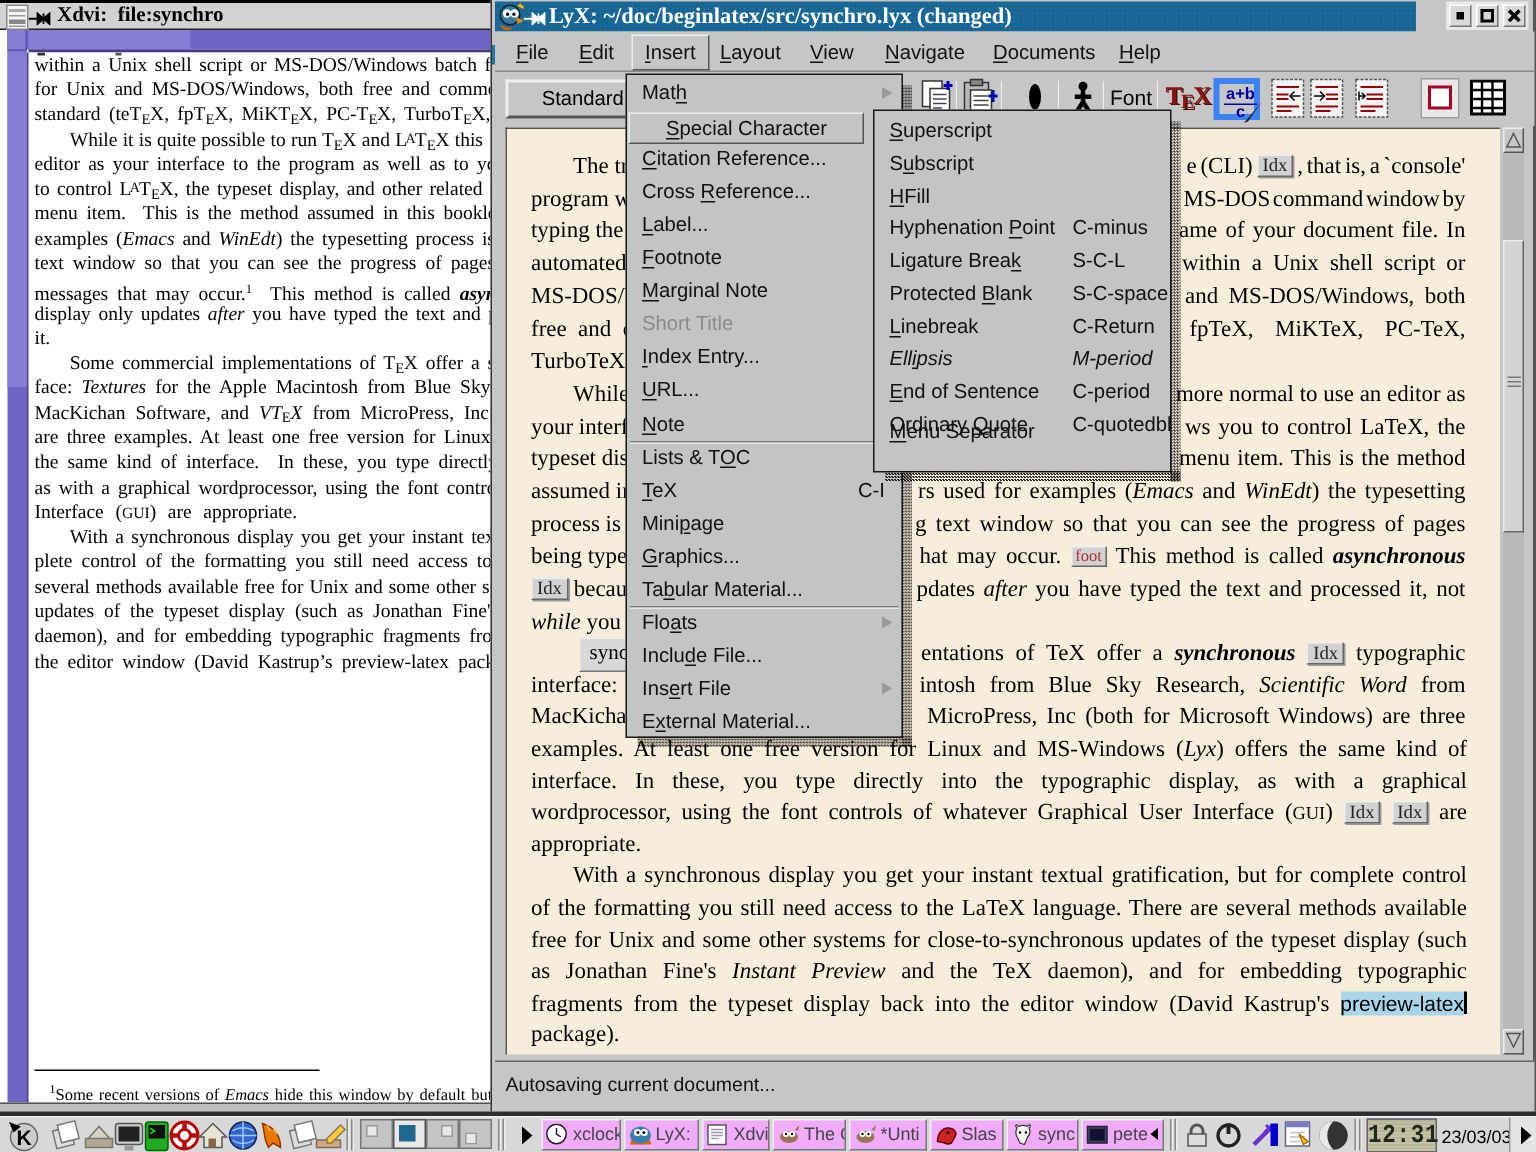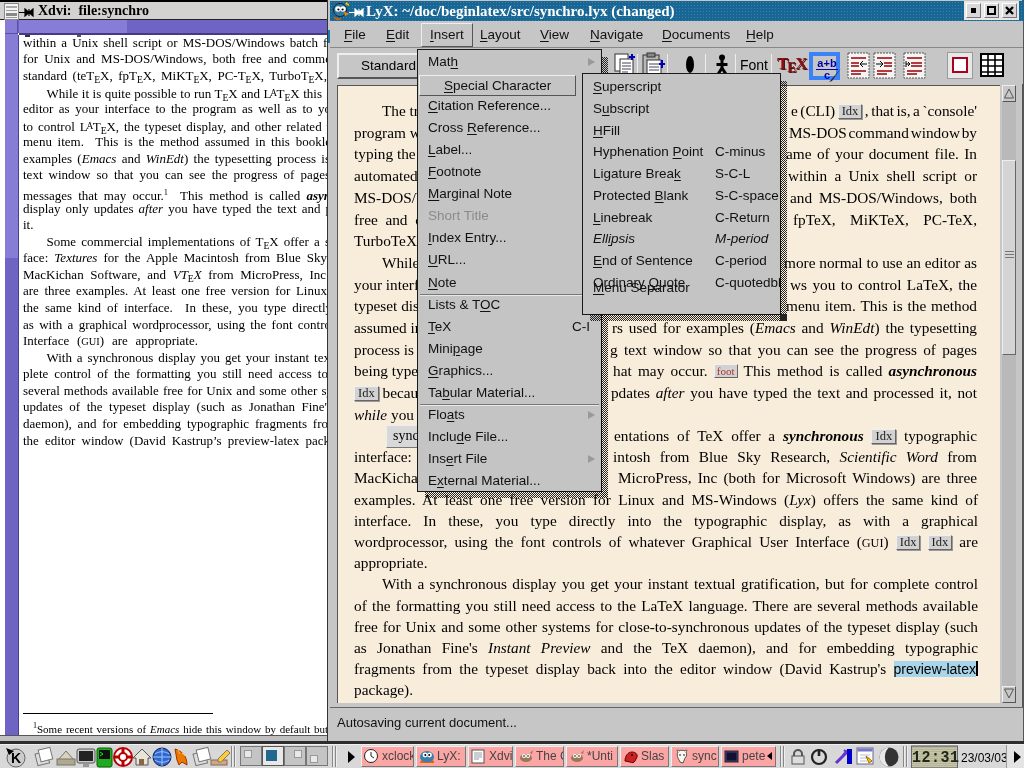--- a/index.html
+++ b/index.html
@@ -16,21 +16,21 @@
  border:1px solid #888;}
 .vband{position:absolute;left:5px;top:20px;width:13px;height:715px;background:#6f63c3;}
 .hband{position:absolute;left:5px;top:20px;width:323px;height:13px;background:#6f63c3;}
 #page{position:absolute;left:18px;top:35px;width:309px;height:700px;background:#fff;overflow:hidden;border-left:1px solid #4a4090;
  font-family:"Liberation Serif",serif;font-size:13px;color:#000;}
 #page .ln{position:absolute;white-space:pre;line-height:16px;height:16px;}
 #xdvi .bot{position:absolute;left:0;top:735px;width:333px;height:8px;background:#c0c0c0;border-top:1px solid #555;}
 
 #lyx{position:absolute;left:327px;top:0;width:697px;height:744px;background:#c6c6c6;
  border-left:1px solid #333;border-right:2px solid #555;border-bottom:2px solid #555;}
-#lyx .title{position:absolute;left:2px;top:1px;width:694px;height:20px;background:#176695;
+#lyx .title{position:absolute;left:2px;top:1px;width:614px;height:20px;background:#176695;
  background-image:radial-gradient(#3a82a4 18%,rgba(0,0,0,0) 22%);background-size:3px 3px;text-decoration:underline;}
 #lyx .title .txt{position:absolute;left:36px;top:0px;color:#fff;font-family:"Liberation Serif",serif;
  font-weight:bold;font-size:15px;line-height:20px;white-space:pre;}
 #btns{position:absolute;right:3px;top:1px;width:55px;height:19px;background:#e8e8e8;}
 #btns b{position:absolute;top:2px;width:15px;height:15px;background:#d8d8d8;
  border:1px solid #fff;border-right-color:#777;border-bottom-color:#777;color:#000;
  font-size:11px;line-height:13px;text-align:center;font-weight:bold;}
 #menubar{position:absolute;left:2px;top:21px;width:693px;height:27px;background:#c6c6c6;
  border-bottom:1px solid #888;font-size:13.5px;color:#111;}
 #menubar span{position:absolute;top:6px;}
@@ -62,21 +62,21 @@
 .msep{position:absolute;left:2px;width:calc(100% - 4px);height:0;border-top:1px solid #777;
  border-bottom:1px solid #e8e8e8;}
 .mhl{border:1px solid #eee;border-right-color:#555;border-bottom-color:#555;line-height:20px;width:157px !important;height:21px !important;padding-left:24px;}
 .arr{position:absolute;right:5px;top:7px;width:0;height:0;border-left:7px solid #9a9a9a;
  border-top:4px solid rgba(0,0,0,0);border-bottom:4px solid rgba(0,0,0,0);}
 .dis{color:#8b8b8b;}
 u{text-decoration-thickness:1px;text-underline-offset:2px;}
 
 #taskbar{position:absolute;left:0;top:741px;width:1024px;height:27px;background:#d8d8d8;
  border-top:3px solid #2e2e2e;box-shadow:inset 0 1px 0 #f0f0f0;}
-.tbtn{position:absolute;top:2px;height:21px;background:#fca5a5;border:1px solid #efefef;
+.tbtn{position:absolute;top:2px;height:21px;background:#f0abfc;border:1px solid #efefef;
  border-right-color:#777;border-bottom-color:#777;font-size:12px;color:#444;
  line-height:19px;padding-left:20px;overflow:hidden;white-space:pre;}
 .ticon{position:absolute;left:2px;top:2px;width:15px;height:15px;}
 </style></head>
 <body>
 
 <div id="xdvi">
  <div class="topline"></div>
  <div class="title">
    <div class="icon">

